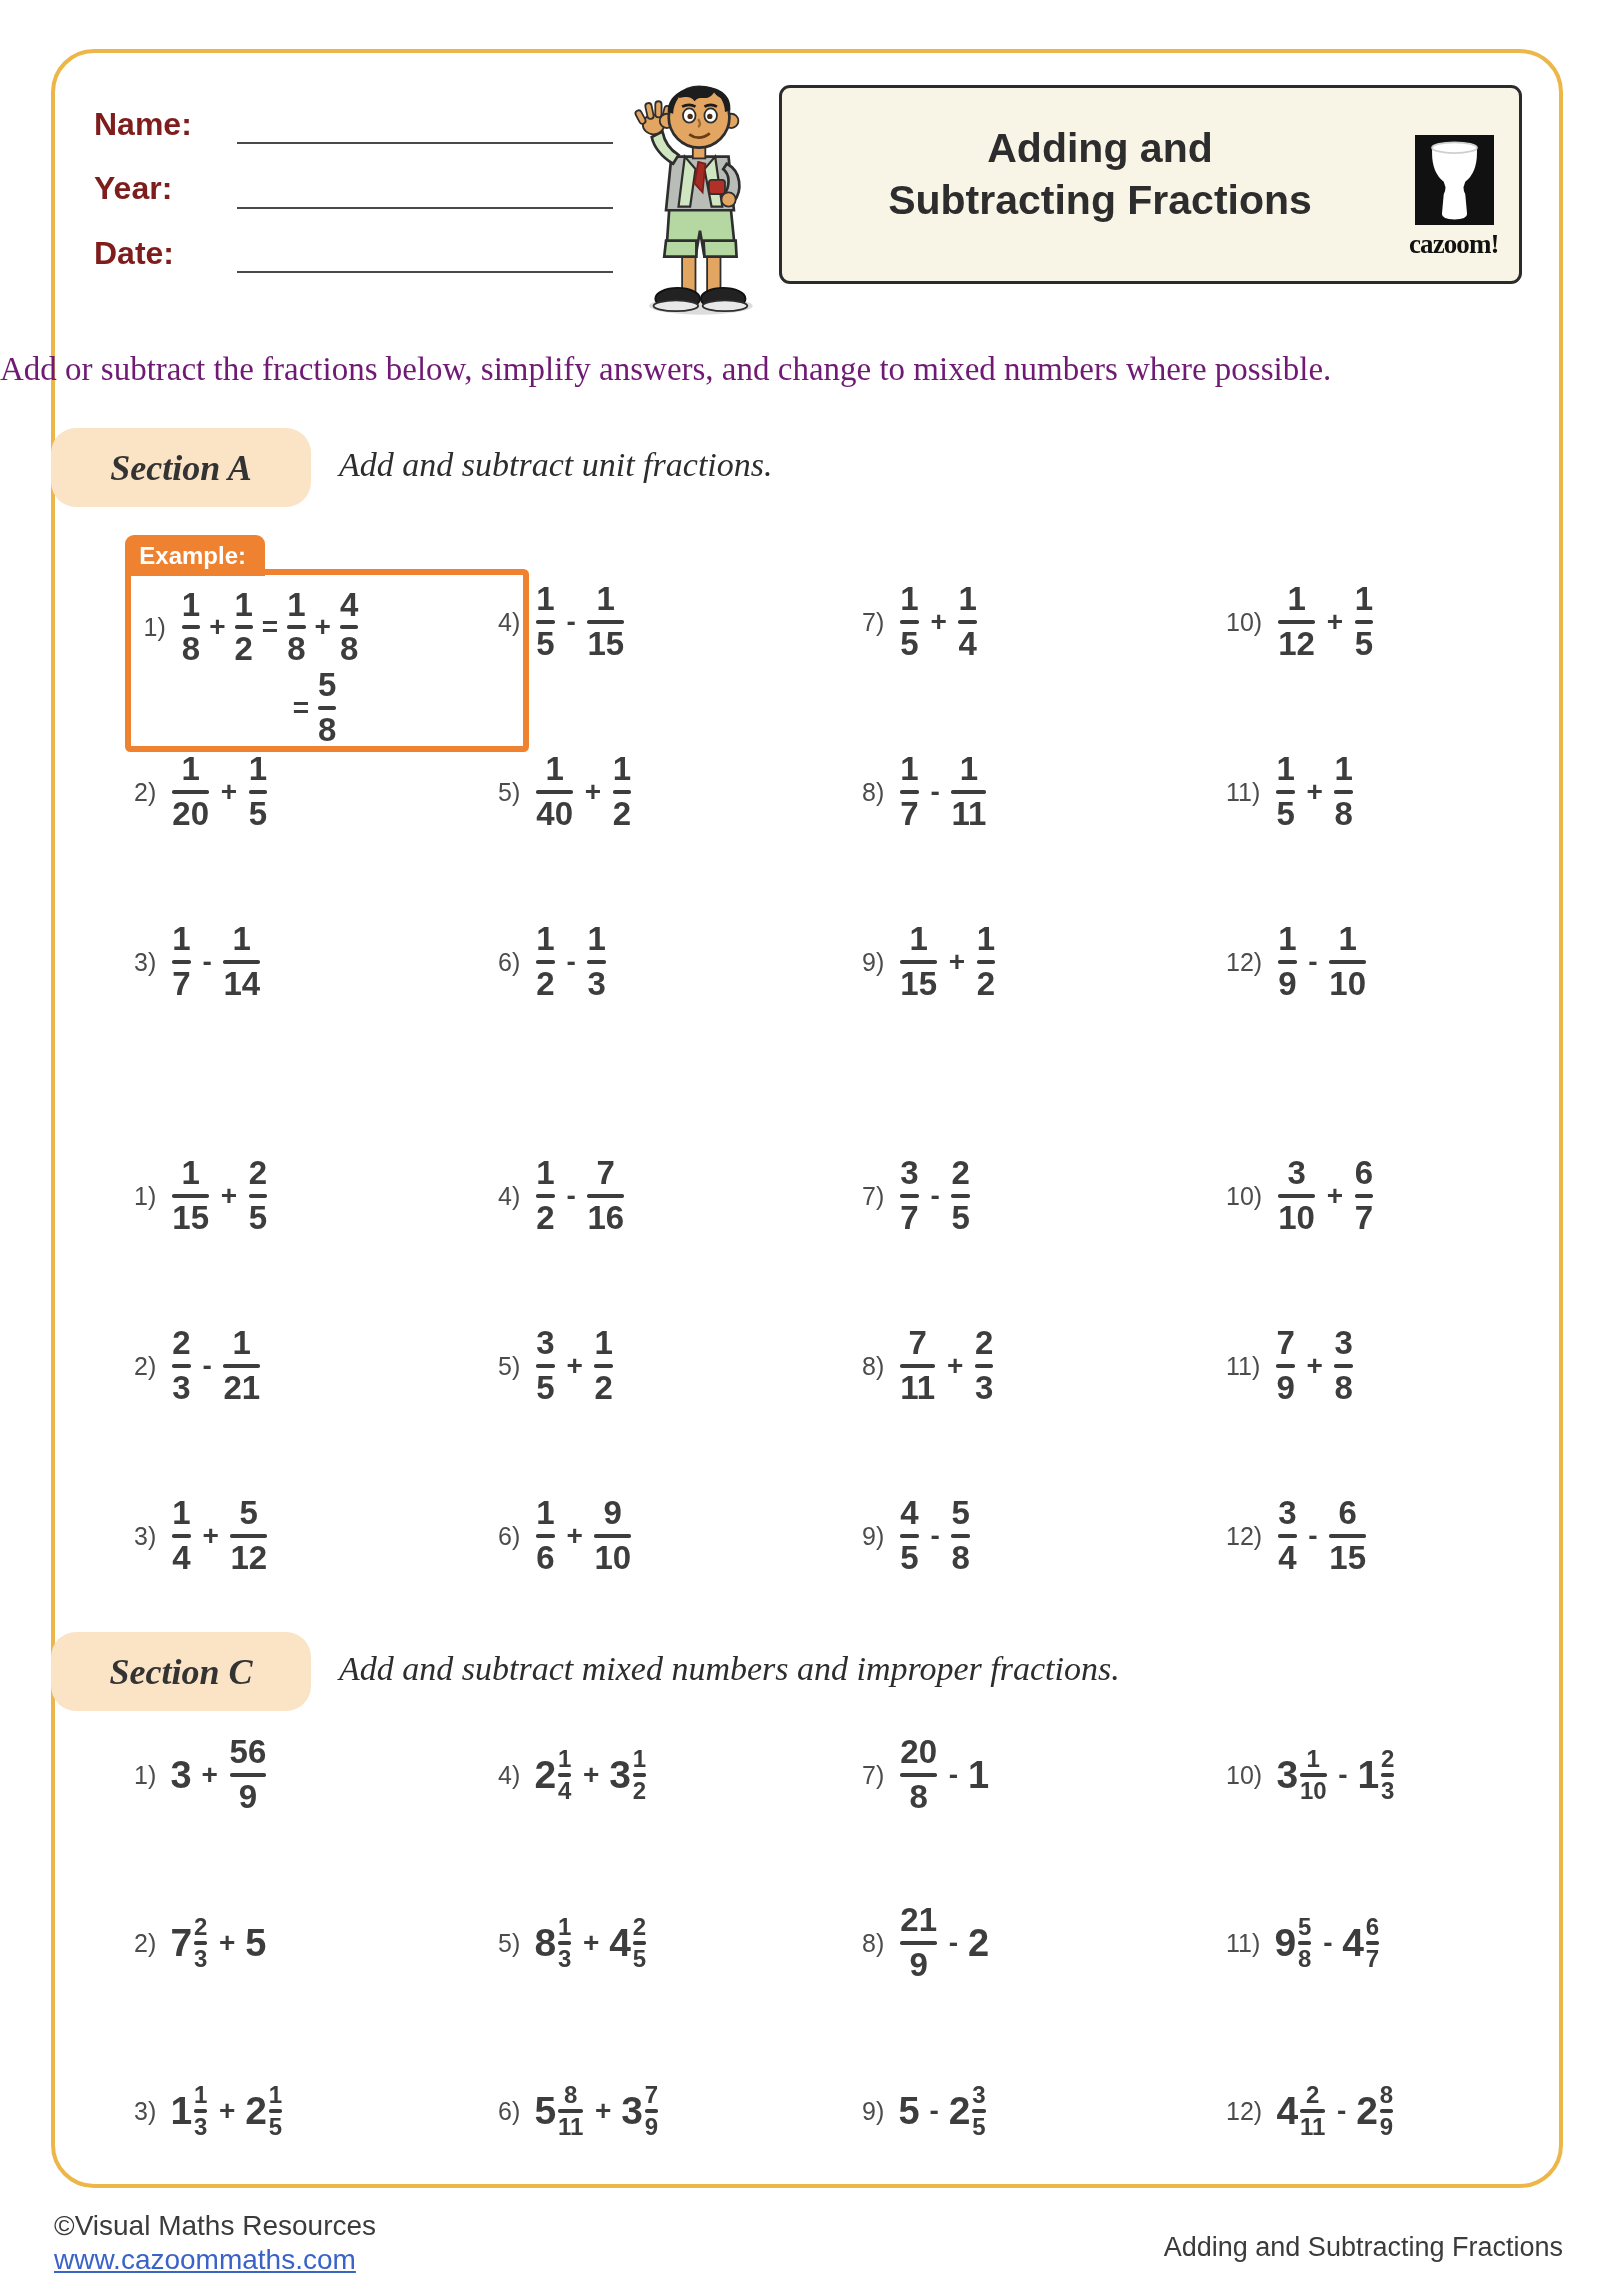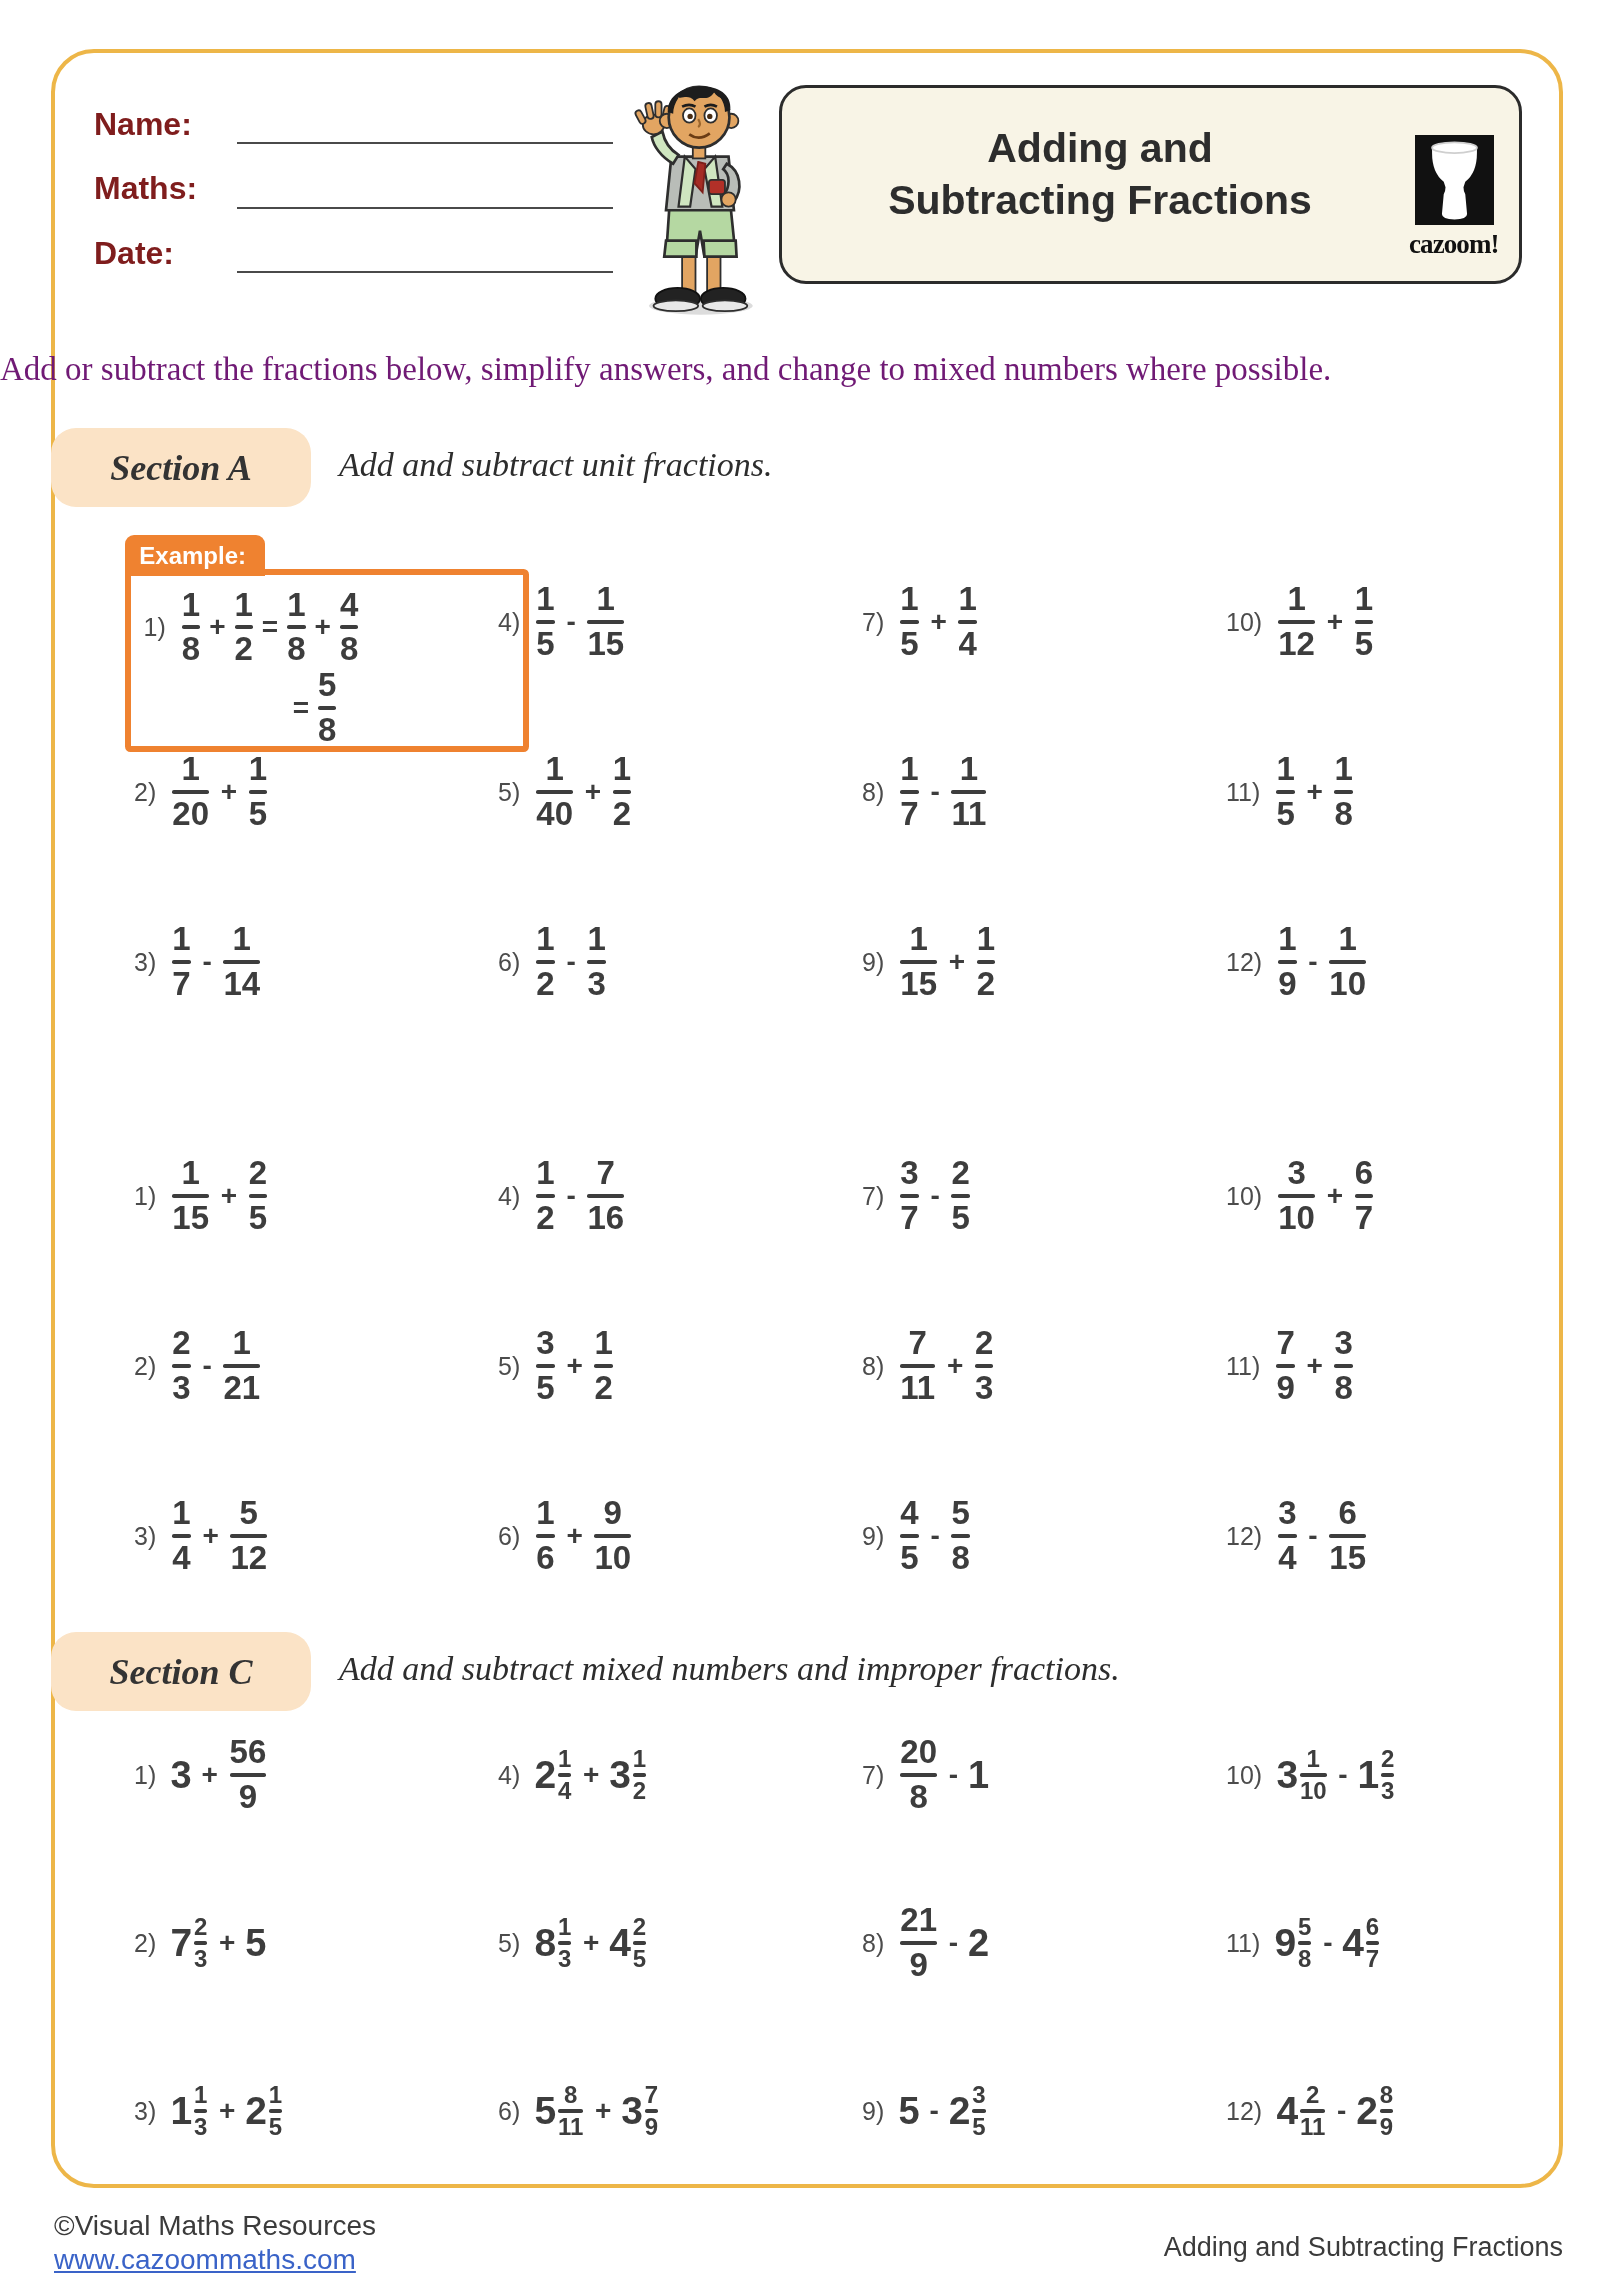--- a/index.html
+++ b/index.html
@@ -12,21 +12,21 @@
         font-family:"Liberation Sans",sans-serif;color:var(--ink);overflow:hidden}
   .frame{position:absolute;left:51px;top:49px;width:1512px;height:2139px;
          border:4.5px solid var(--gold);border-radius:43px}
 
   
   .hfield{position:absolute;left:94px;font-weight:bold;font-size:32px;color:#7f1d1d}
   .hline{position:absolute;height:0;border-bottom:2.7px solid #4a4a4a;width:376px;left:237px}
 
   
   .title-box{position:absolute;left:779px;top:85px;width:743px;height:199px;
-             background:var(--cream);border:3.6px solid #2b2b2b;border-radius:27px}
+             background:var(--cream);border:3.6px solid #2b2b2b;border-radius:11px}
   .title-text{position:absolute;left:27px;top:34px;width:582px;text-align:center;
               font-weight:bold;font-size:41px;line-height:1.28;color:#2d2d2d}
   .logo{position:absolute;left:627px;top:47px;width:90px;text-align:left}
   .logo-square{width:79px;height:90px;background:#111;margin:0 auto}
   .logo-text{font-family:"Liberation Serif",serif;font-weight:bold;font-size:27px;
              color:#111;margin-top:3.6px;letter-spacing:-0.9px}
 
   
   .instruction{position:absolute;left:0;top:351px;width:100%;
                font-family:"Liberation Serif",serif;font-size:33px;color:#701a75}
@@ -75,21 +75,21 @@
   .boy{position:absolute;left:616px;top:56px}
 </style>
 </head>
 <body>
 
 <div class="page" style="--orange: #EF8230; --gold: #EDB648; --peach: #FBE3C6; --blue: #3A63C8; --frac: #3D3D3D;">
   <div class="frame"></div>
 
   <div class="hfield" style="top:106px">Name:</div>
   <div class="hline" style="top:142px"></div>
-  <div class="hfield" style="top:170px">Maths:</div>
+  <div class="hfield" style="top:170px">Year:</div>
   <div class="hline" style="top:207px"></div>
   <div class="hfield" style="top:235px">Date:</div>
   <div class="hline" style="top:271px"></div>
 
   <svg class="boy" width="159" height="262" viewBox="0 0 178 292">
     <ellipse cx="95" cy="279" rx="58" ry="10" fill="#dcdcdc"></ellipse>
     <rect x="74" y="218" width="15" height="52" fill="#E2A562" stroke="#2e2e2e" stroke-width="2"></rect>
     <rect x="102" y="218" width="15" height="52" fill="#E2A562" stroke="#2e2e2e" stroke-width="2"></rect>
     <ellipse cx="69" cy="271" rx="25" ry="12" fill="#222" stroke="#111" stroke-width="2"></ellipse>
     <ellipse cx="67" cy="279" rx="25" ry="6" fill="#e9e9e9" stroke="#2e2e2e" stroke-width="2"></ellipse>

